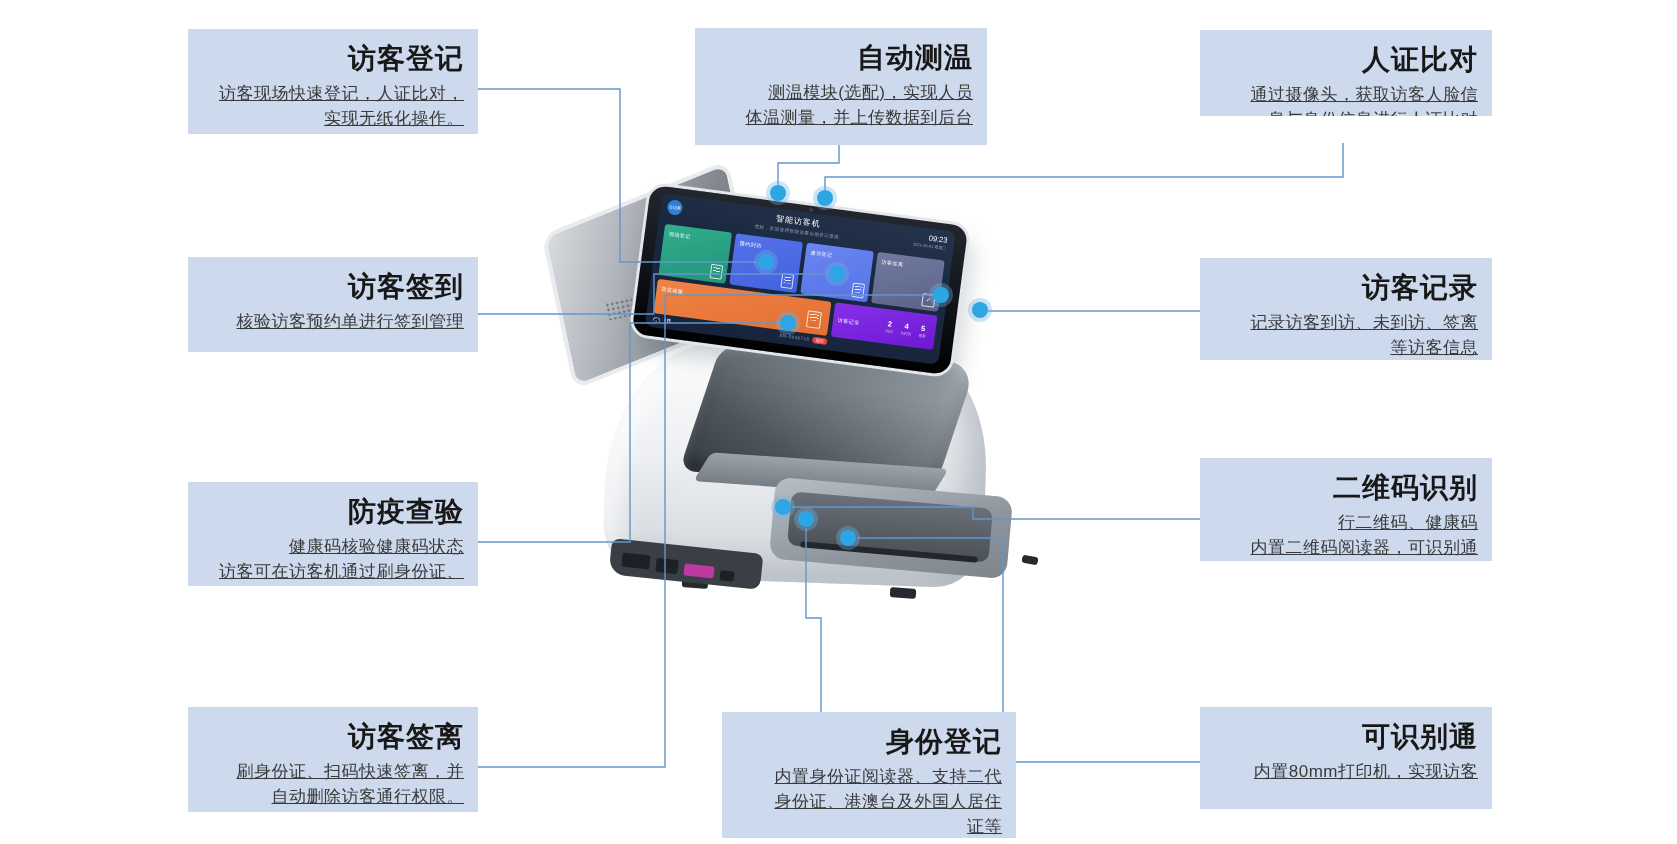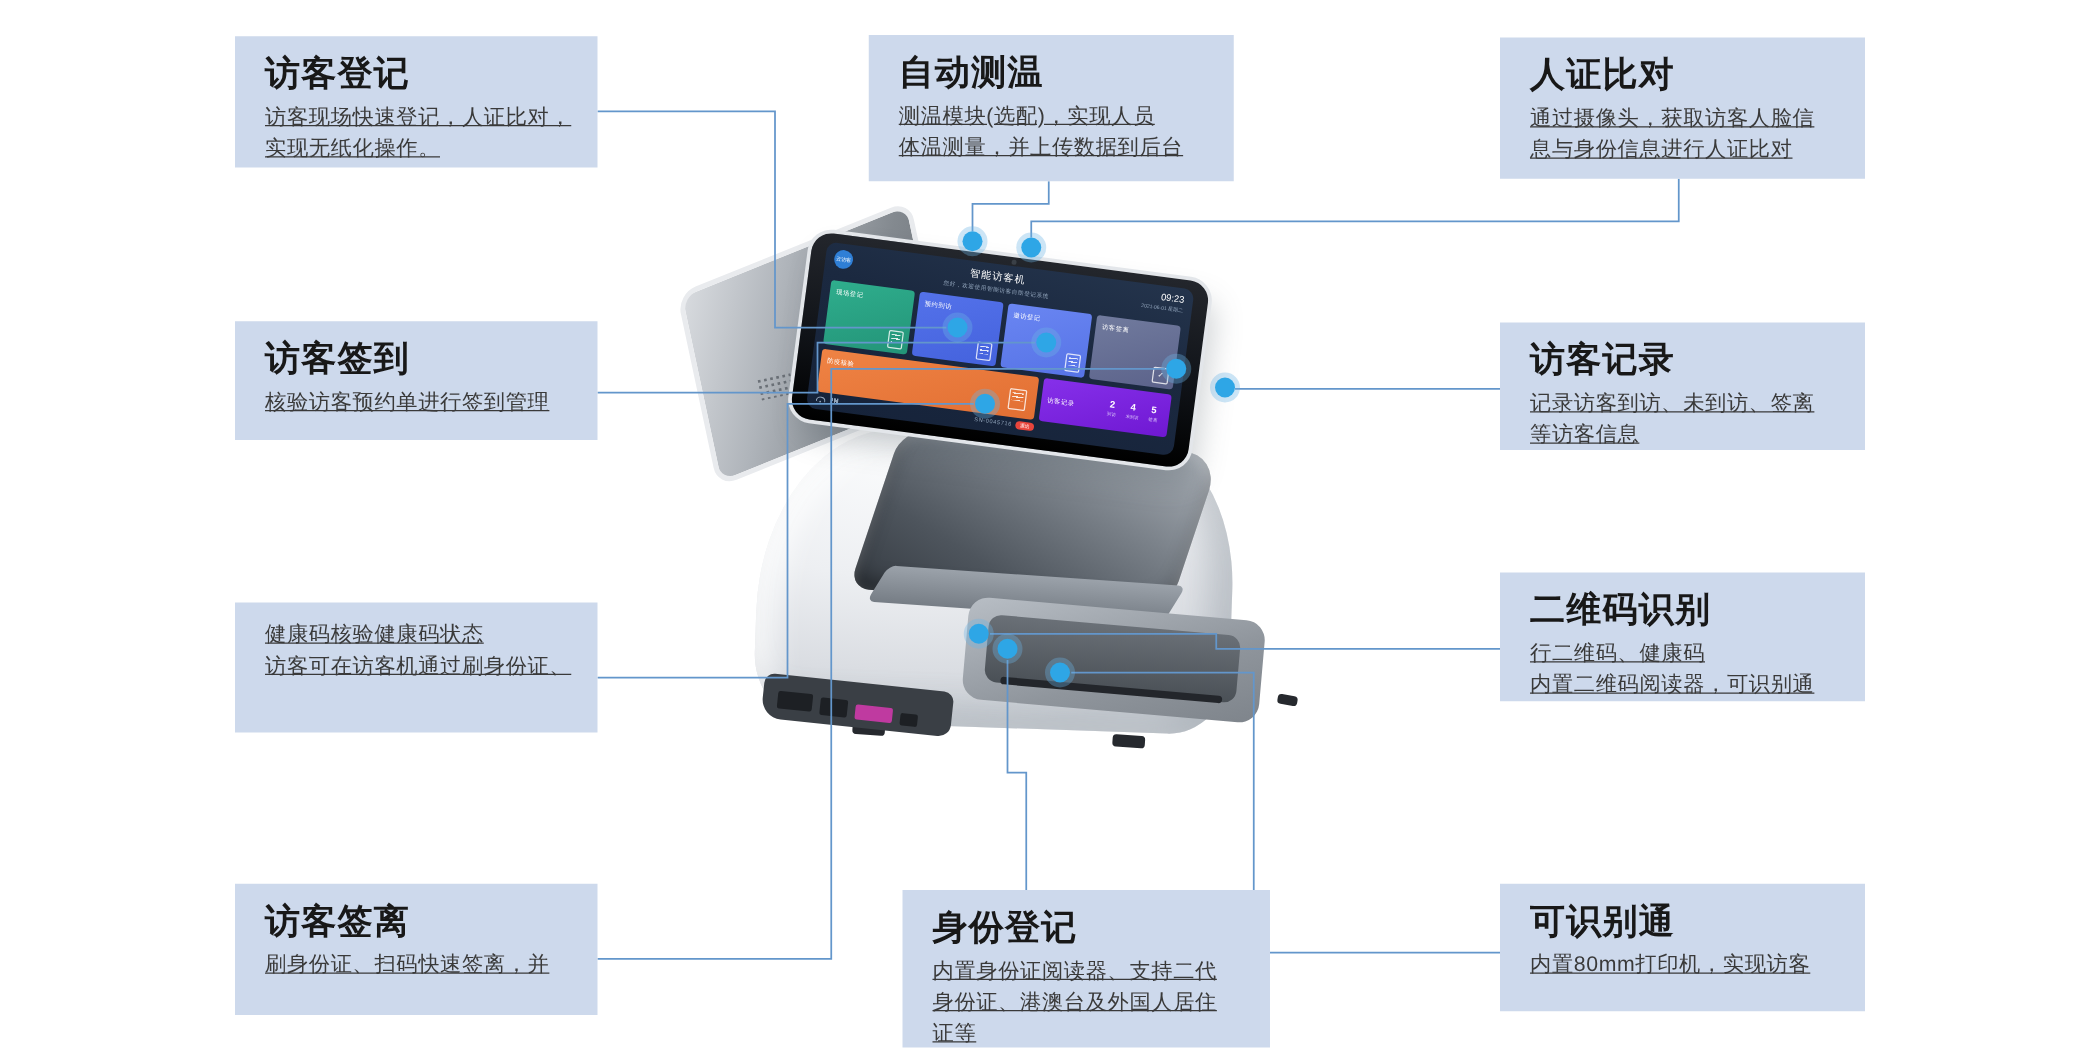--- a/index.html
+++ b/index.html
@@ -1,25 +1,25 @@
 <!DOCTYPE html>
 <html><head>
 <meta charset="utf-8">
 <style>
   html,body{margin:0;padding:0;background:#fff;}
   body{font-family:"Liberation Sans","DejaVu Sans",sans-serif;}
   .stage{position:relative;width:1677px;height:844px;background:#ffffff;overflow:hidden;}
 
   
-  .feature-card{position:absolute;background:#cdd9ec;padding:13px 14px 0 24px;box-sizing:border-box;z-index:10;overflow:hidden;}
+  .feature-card{position:absolute;background:#cdd9ec;padding:13px 14px 0 12px;box-sizing:border-box;z-index:10;overflow:hidden;text-align:right;}
   .feature-card h2{margin:0 0 5px;font-size:28px;line-height:34px;font-weight:700;color:#181818;letter-spacing:1px;}
   .feature-card .line{font-size:17px;line-height:25px;color:#3a3a3a;letter-spacing:.5px;text-decoration:underline;}
   .fb-register{left:188px;top:29px;width:290px;height:105px;}
   .fb-temp{left:695px;top:28px;width:292px;height:117px;}
-  .fb-face{left:1200px;top:30px;width:292px;height:113px;}
+  .fb-face{left:1200px;top:30px;width:292px;height:86px;}
   .fb-checkin{left:188px;top:257px;width:290px;height:95px;}
   .fb-records{left:1200px;top:258px;width:292px;height:102px;}
   .fb-epidemic{left:188px;top:482px;width:290px;height:104px;}
   .fb-qrcode{left:1200px;top:458px;width:292px;height:103px;}
   .fb-checkout{left:188px;top:707px;width:290px;height:105px;}
   .fb-identity{left:722px;top:712px;width:294px;height:126px;}
   .fb-print{left:1200px;top:707px;width:292px;height:102px;}
 
   
   .overlay{position:absolute;inset:0;z-index:9;pointer-events:none;}
@@ -286,33 +286,35 @@
     <div class="line">核验访客预约单进行签到管理</div>
   </div>
 
   <div class="feature-card fb-records">
     <h2>访客记录</h2>
     <div class="line">记录访客到访、未到访、签离</div>
     <div class="line">等访客信息</div>
   </div>
 
   <div class="feature-card fb-epidemic">
+    <h2>防疫查验</h2>
     <div class="line">健康码核验健康码状态</div>
     <div class="line">访客可在访客机通过刷身份证、</div>
   </div>
 
   <div class="feature-card fb-qrcode">
     <h2>二维码识别</h2>
     <div class="line">行二维码、健康码</div>
     <div class="line">内置二维码阅读器，可识别通</div>
   </div>
 
   <div class="feature-card fb-checkout">
     <h2>访客签离</h2>
     <div class="line">刷身份证、扫码快速签离，并</div>
+    <div class="line">自动删除访客通行权限。</div>
   </div>
 
   <div class="feature-card fb-identity">
     <h2>身份登记</h2>
     <div class="line">内置身份证阅读器、支持二代</div>
     <div class="line">身份证、港澳台及外国人居住</div>
     <div class="line">证等</div>
   </div>
 
   <div class="feature-card fb-print">

